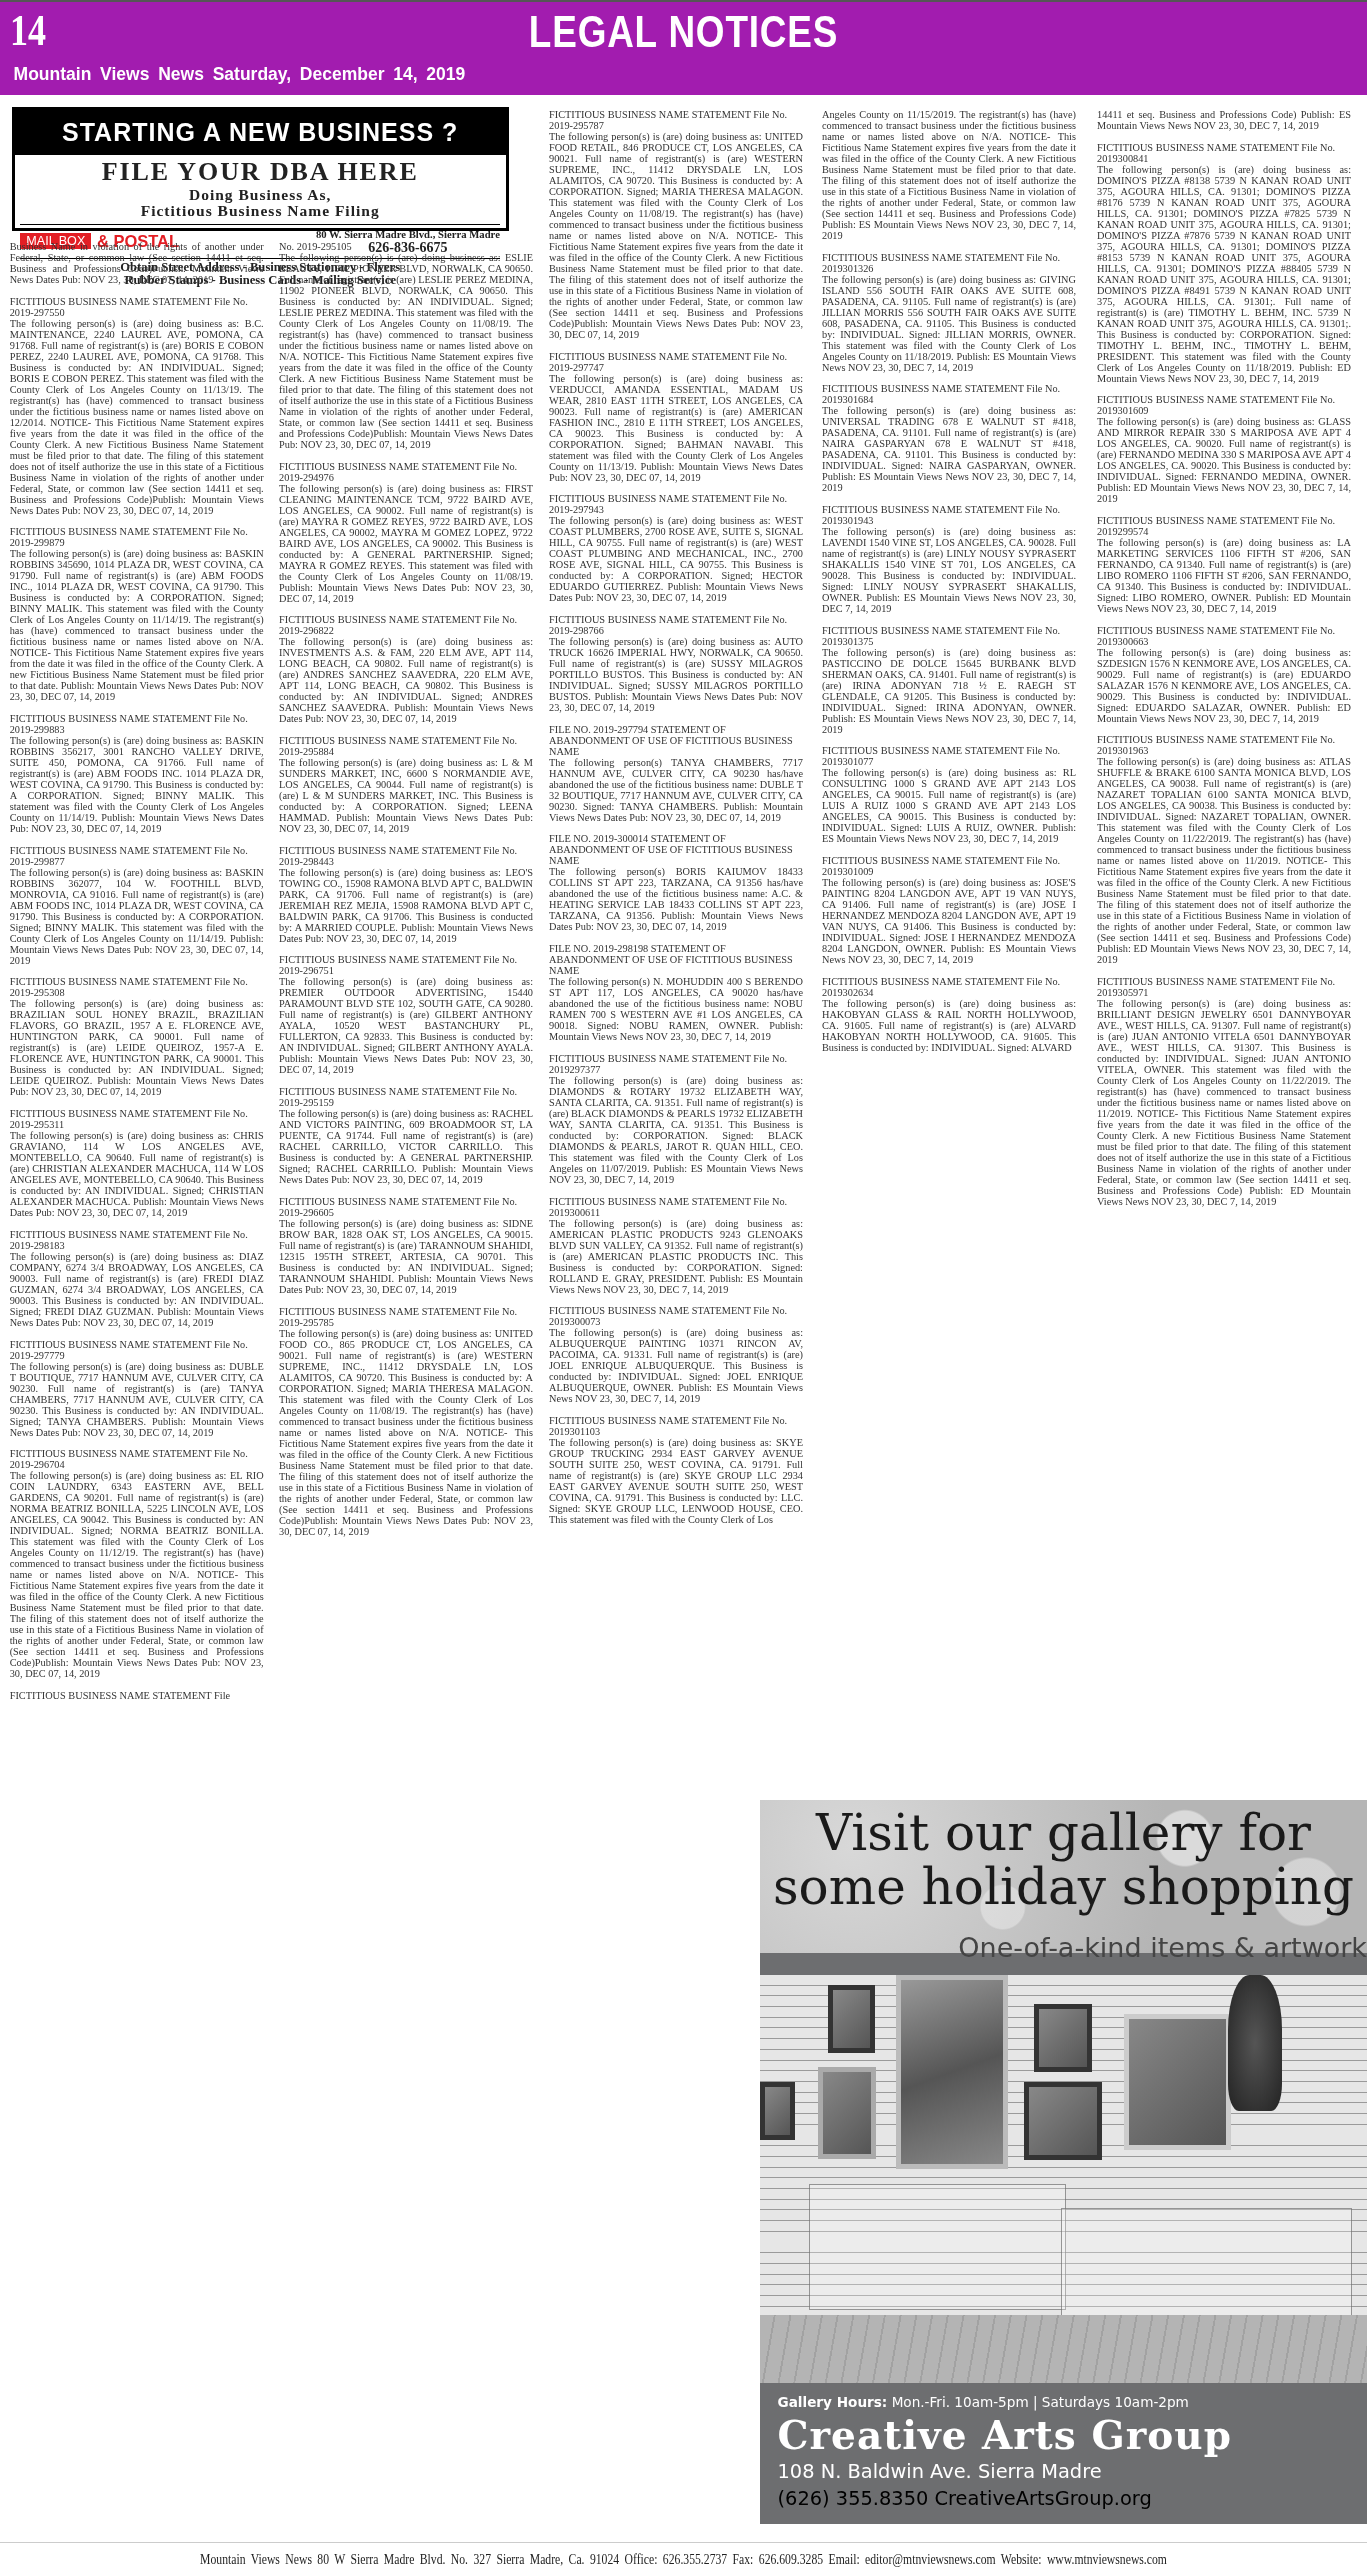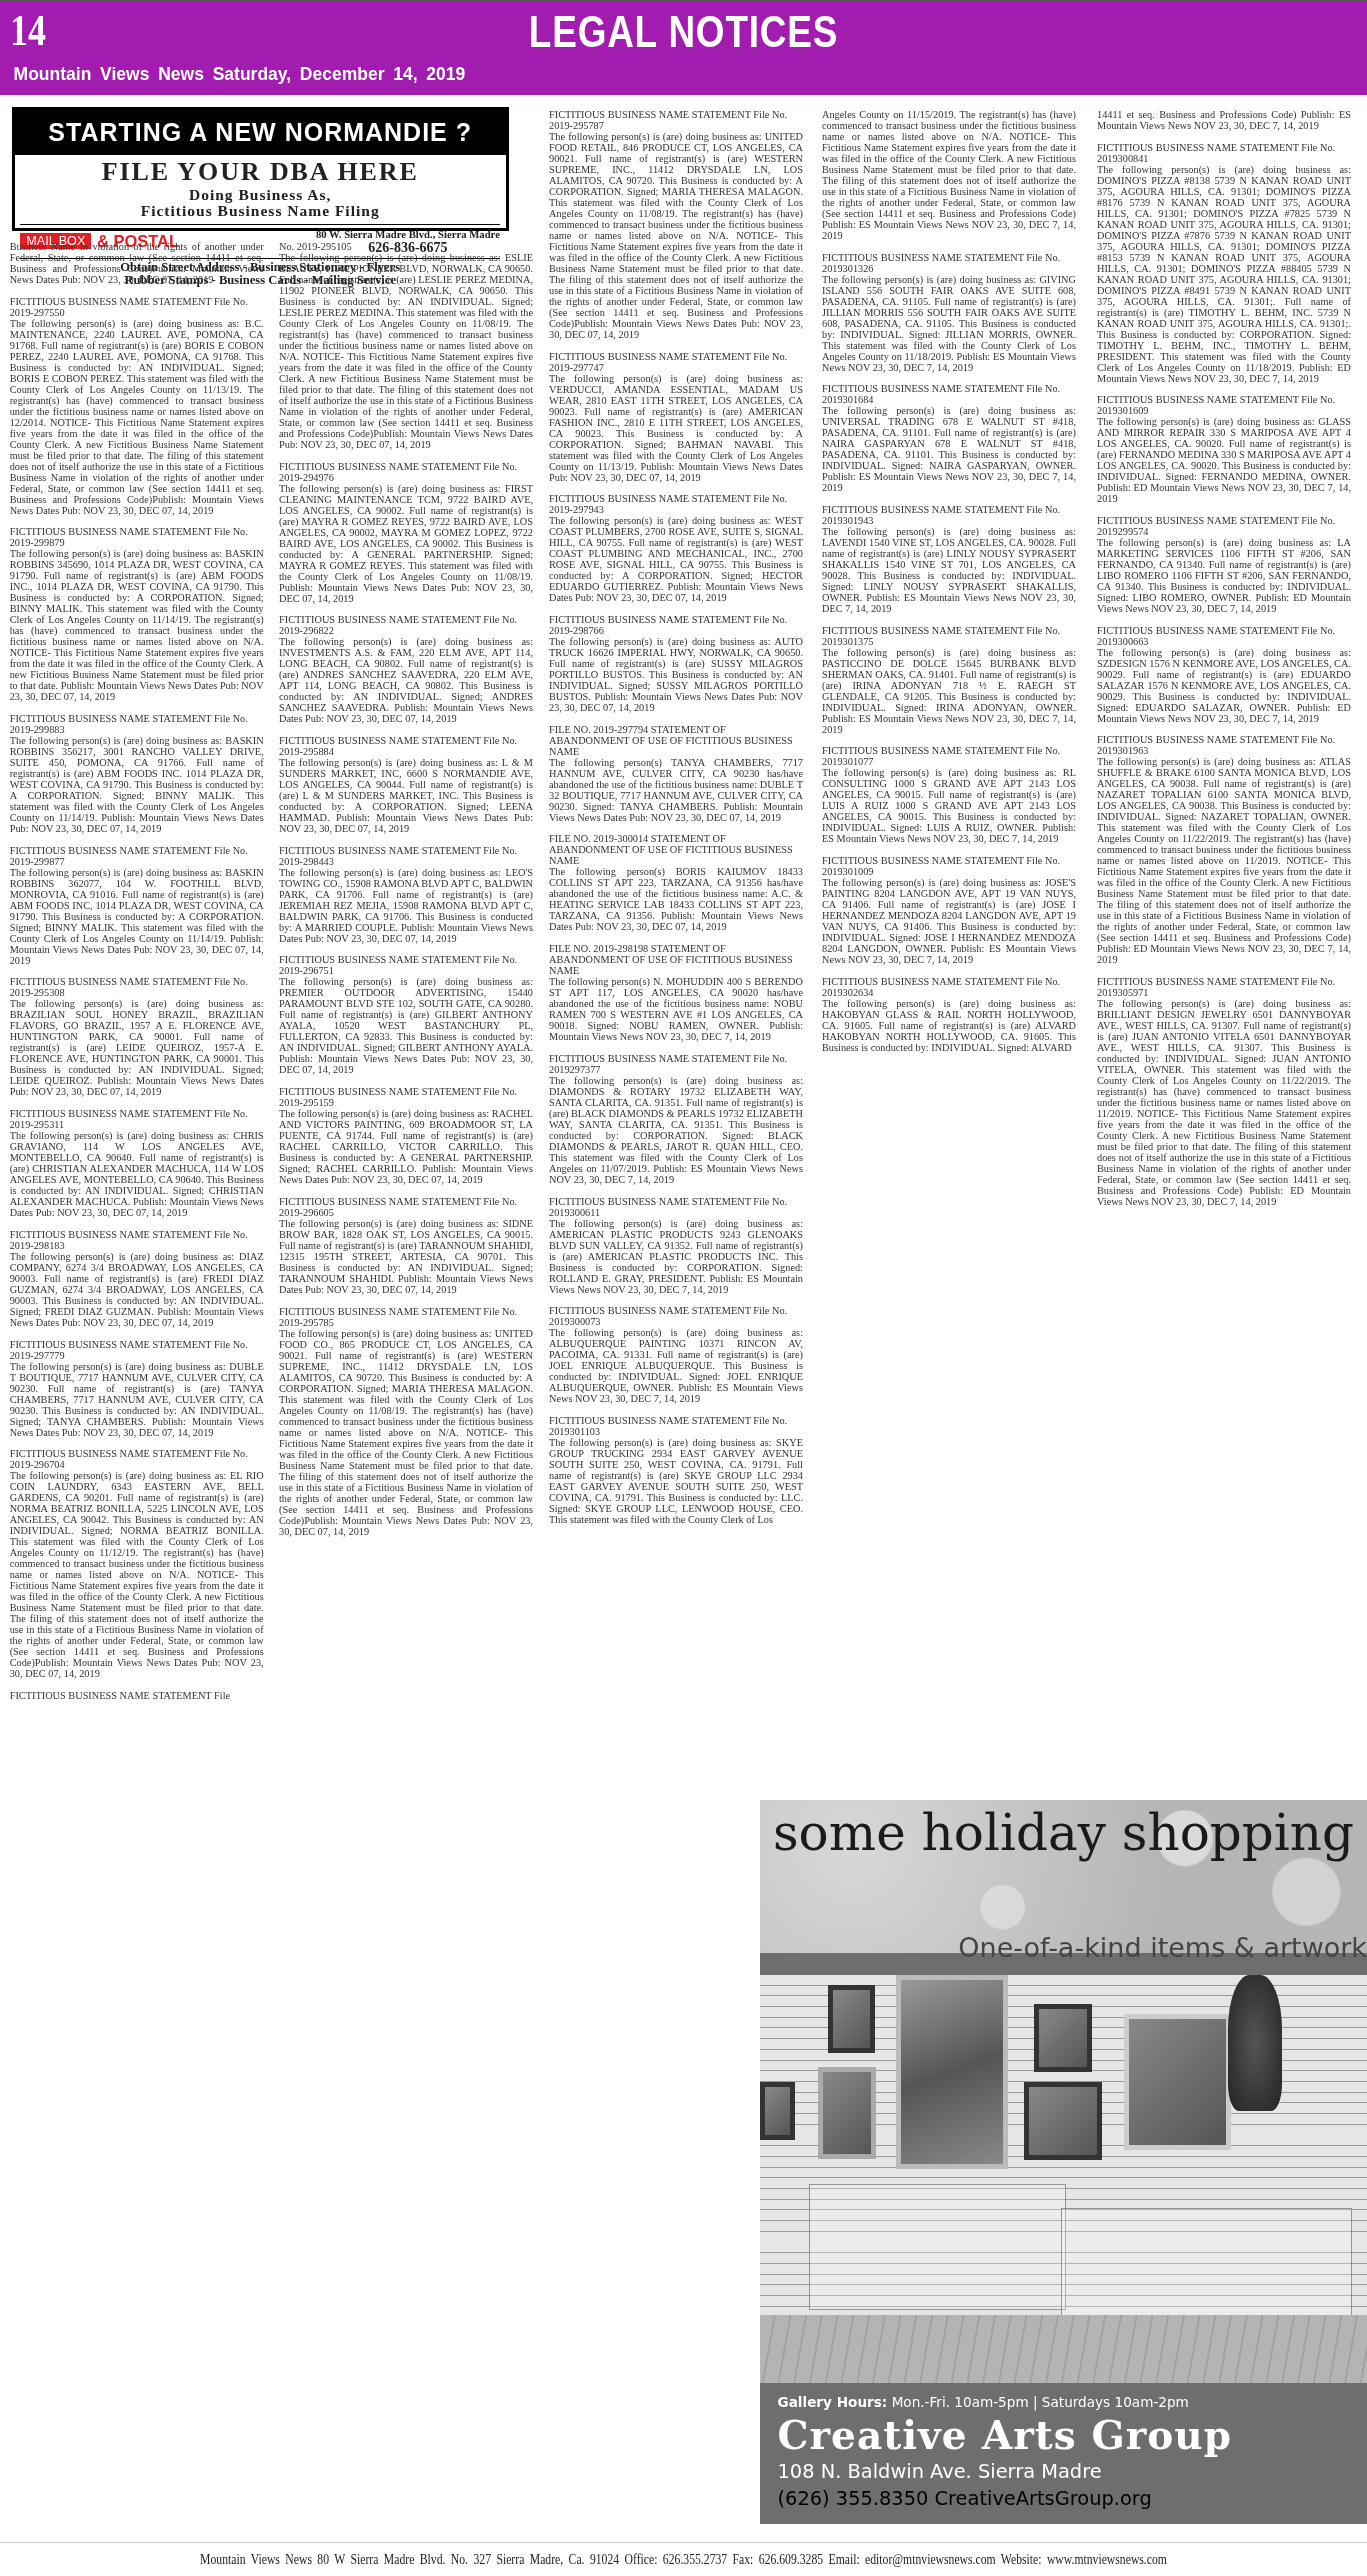--- a/index.html
+++ b/index.html
@@ -53,21 +53,21 @@
 <header class="masthead">
   <div class="page-num">14</div>
   <div class="section-title">LEGAL NOTICES</div>
   <div class="subline">
     <span>Mountain Views News</span>
     <span>Saturday, December 14, 2019</span>
   </div>
 </header>
 
 <div class="dba-ad">
-  <div class="dba-top">STARTING A NEW NORMANDIE ?</div>
+  <div class="dba-top">STARTING A NEW BUSINESS ?</div>
   <div class="dba-head">FILE YOUR DBA HERE</div>
   <div class="dba-sub">Doing Business As,</div>
   <div class="dba-sub">Fictitious Business Name Filing</div>
 <div class="dba-row">
       <div class="mailbox">MAIL BOX</div>
       <div class="postal">&amp; POSTAL</div>
       <div class="dba-addr">
         <div>80 W. Sierra Madre Blvd., Sierra Madre</div>
         <div class="ph">626-836-6675</div>
       </div>
@@ -133,20 +133,21 @@
     <p><span class="hd">FICTITIOUS BUSINESS NAME STATEMENT File No. 2019301609</span><span>The following person(s) is (are) doing business as: GLASS AND MIRROR REPAIR 330 S MARIPOSA AVE APT 4 LOS ANGELES, CA. 90020. Full name of registrant(s) is (are) FERNANDO MEDINA 330 S MARIPOSA AVE APT 4 LOS ANGELES, CA. 90020. This Business is conducted by: INDIVIDUAL. Signed: FERNANDO MEDINA, OWNER. Publish: ED Mountain Views News NOV 23, 30, DEC 7, 14, 2019</span></p>
     <p><span class="hd">FICTITIOUS BUSINESS NAME STATEMENT File No. 2019299574</span><span>The following person(s) is (are) doing business as: LA MARKETING SERVICES 1106 FIFTH ST #206, SAN FERNANDO, CA 91340. Full name of registrant(s) is (are) LIBO ROMERO 1106 FIFTH ST #206, SAN FERNANDO, CA 91340. This Business is conducted by: INDIVIDUAL. Signed: LIBO ROMERO, OWNER. Publish: ED Mountain Views News NOV 23, 30, DEC 7, 14, 2019</span></p>
     <p><span class="hd">FICTITIOUS BUSINESS NAME STATEMENT File No. 2019300663</span><span>The following person(s) is (are) doing business as: SZDESIGN 1576 N KENMORE AVE, LOS ANGELES, CA. 90029. Full name of registrant(s) is (are) EDUARDO SALAZAR 1576 N KENMORE AVE, LOS ANGELES, CA. 90029. This Business is conducted by: INDIVIDUAL. Signed: EDUARDO SALAZAR, OWNER. Publish: ED Mountain Views News NOV 23, 30, DEC 7, 14, 2019</span></p>
     <p><span class="hd">FICTITIOUS BUSINESS NAME STATEMENT File No. 2019301963</span><span>The following person(s) is (are) doing business as: ATLAS SHUFFLE &amp; BRAKE 6100 SANTA MONICA BLVD, LOS ANGELES, CA 90038. Full name of registrant(s) is (are) NAZARET TOPALIAN 6100 SANTA MONICA BLVD, LOS ANGELES, CA 90038. This Business is conducted by: INDIVIDUAL. Signed: NAZARET TOPALIAN, OWNER. This statement was filed with the County Clerk of Los Angeles County on 11/22/2019. The registrant(s) has (have) commenced to transact business under the fictitious business name or names listed above on 11/2019. NOTICE- This Fictitious Name Statement expires five years from the date it was filed in the office of the County Clerk. A new Fictitious Business Name Statement must be filed prior to that date. The filing of this statement does not of itself authorize the use in this state of a Fictitious Business Name in violation of the rights of another under Federal, State, or common law (See section 14411 et seq. Business and Professions Code) Publish: ED Mountain Views News NOV 23, 30, DEC 7, 14, 2019</span></p>
     <p><span class="hd">FICTITIOUS BUSINESS NAME STATEMENT File No. 2019305971</span><span>The following person(s) is (are) doing business as: BRILLIANT DESIGN JEWELRY 6501 DANNYBOYAR AVE., WEST HILLS, CA. 91307. Full name of registrant(s) is (are) JUAN ANTONIO VITELA 6501 DANNYBOYAR AVE., WEST HILLS, CA. 91307. This Business is conducted by: INDIVIDUAL. Signed: JUAN ANTONIO VITELA, OWNER. This statement was filed with the County Clerk of Los Angeles County on 11/22/2019. The registrant(s) has (have) commenced to transact business under the fictitious business name or names listed above on 11/2019. NOTICE- This Fictitious Name Statement expires five years from the date it was filed in the office of the County Clerk. A new Fictitious Business Name Statement must be filed prior to that date. The filing of this statement does not of itself authorize the use in this state of a Fictitious Business Name in violation of the rights of another under Federal, State, or common law (See section 14411 et seq. Business and Professions Code) Publish: ED Mountain Views News NOV 23, 30, DEC 7, 14, 2019</span></p>
   </div>
 
 <div class="gallery-ad">
   <div class="g-top"></div>
   <div class="g-headline">
+    <div>Visit our gallery for</div>
     <div>some holiday shopping</div>
   </div>
   <div class="g-tag">One-of-a-kind items &amp; artwork</div>
   <div class="g-photo">
     <div class="frame" style="left:68px;top:9.7px;width:47px;height:68px;"></div>
     <div class="frame" style="left:136px;top:0;width:112px;height:194px;border-color:#bbb;background:linear-gradient(160deg,#999,#555,#888);"></div>
     <div class="frame" style="left:58px;top:92px;width:58px;height:92px;border-color:#aaa;"></div>
     <div class="frame" style="left:274px;top:29px;width:58px;height:68px;"></div>
     <div class="frame" style="left:264px;top:107px;width:78px;height:78px;"></div>
     <div class="frame" style="left:364px;top:39px;width:107px;height:136px;border-color:#ccc;"></div>

